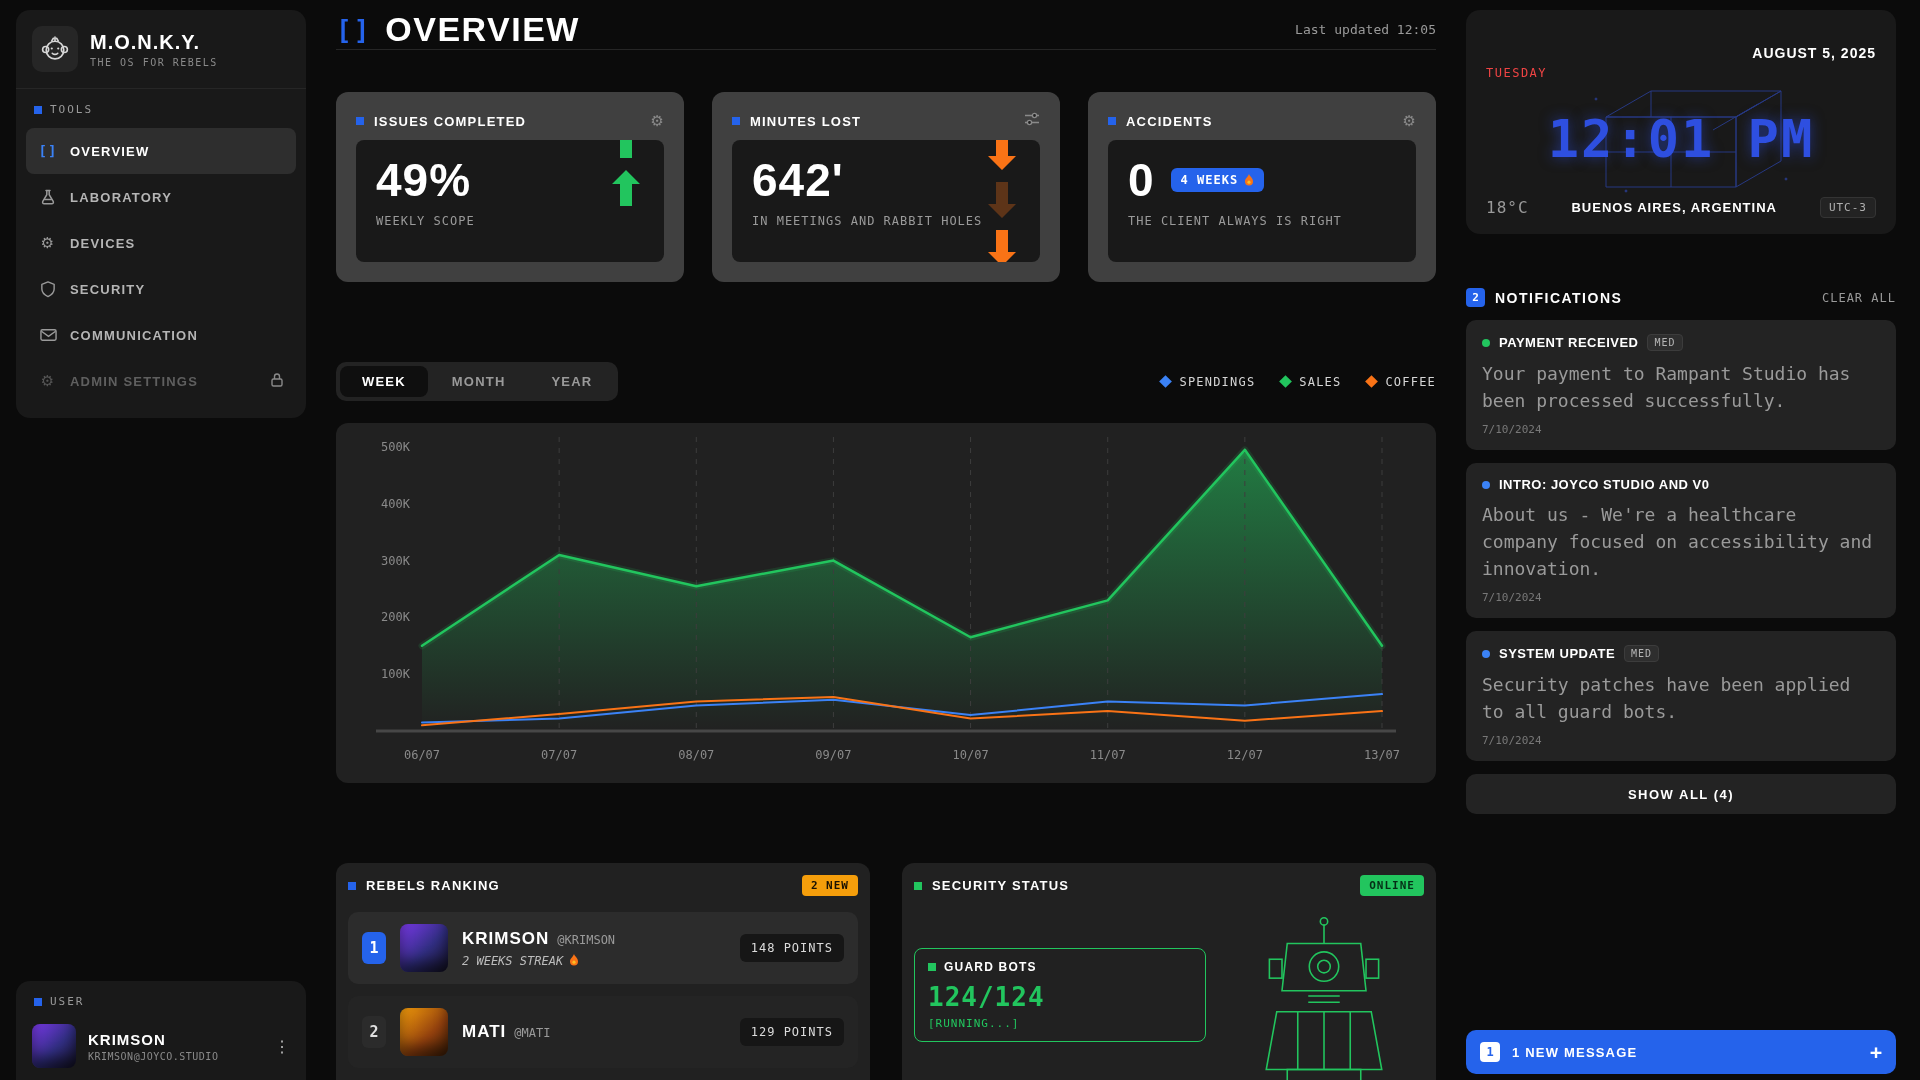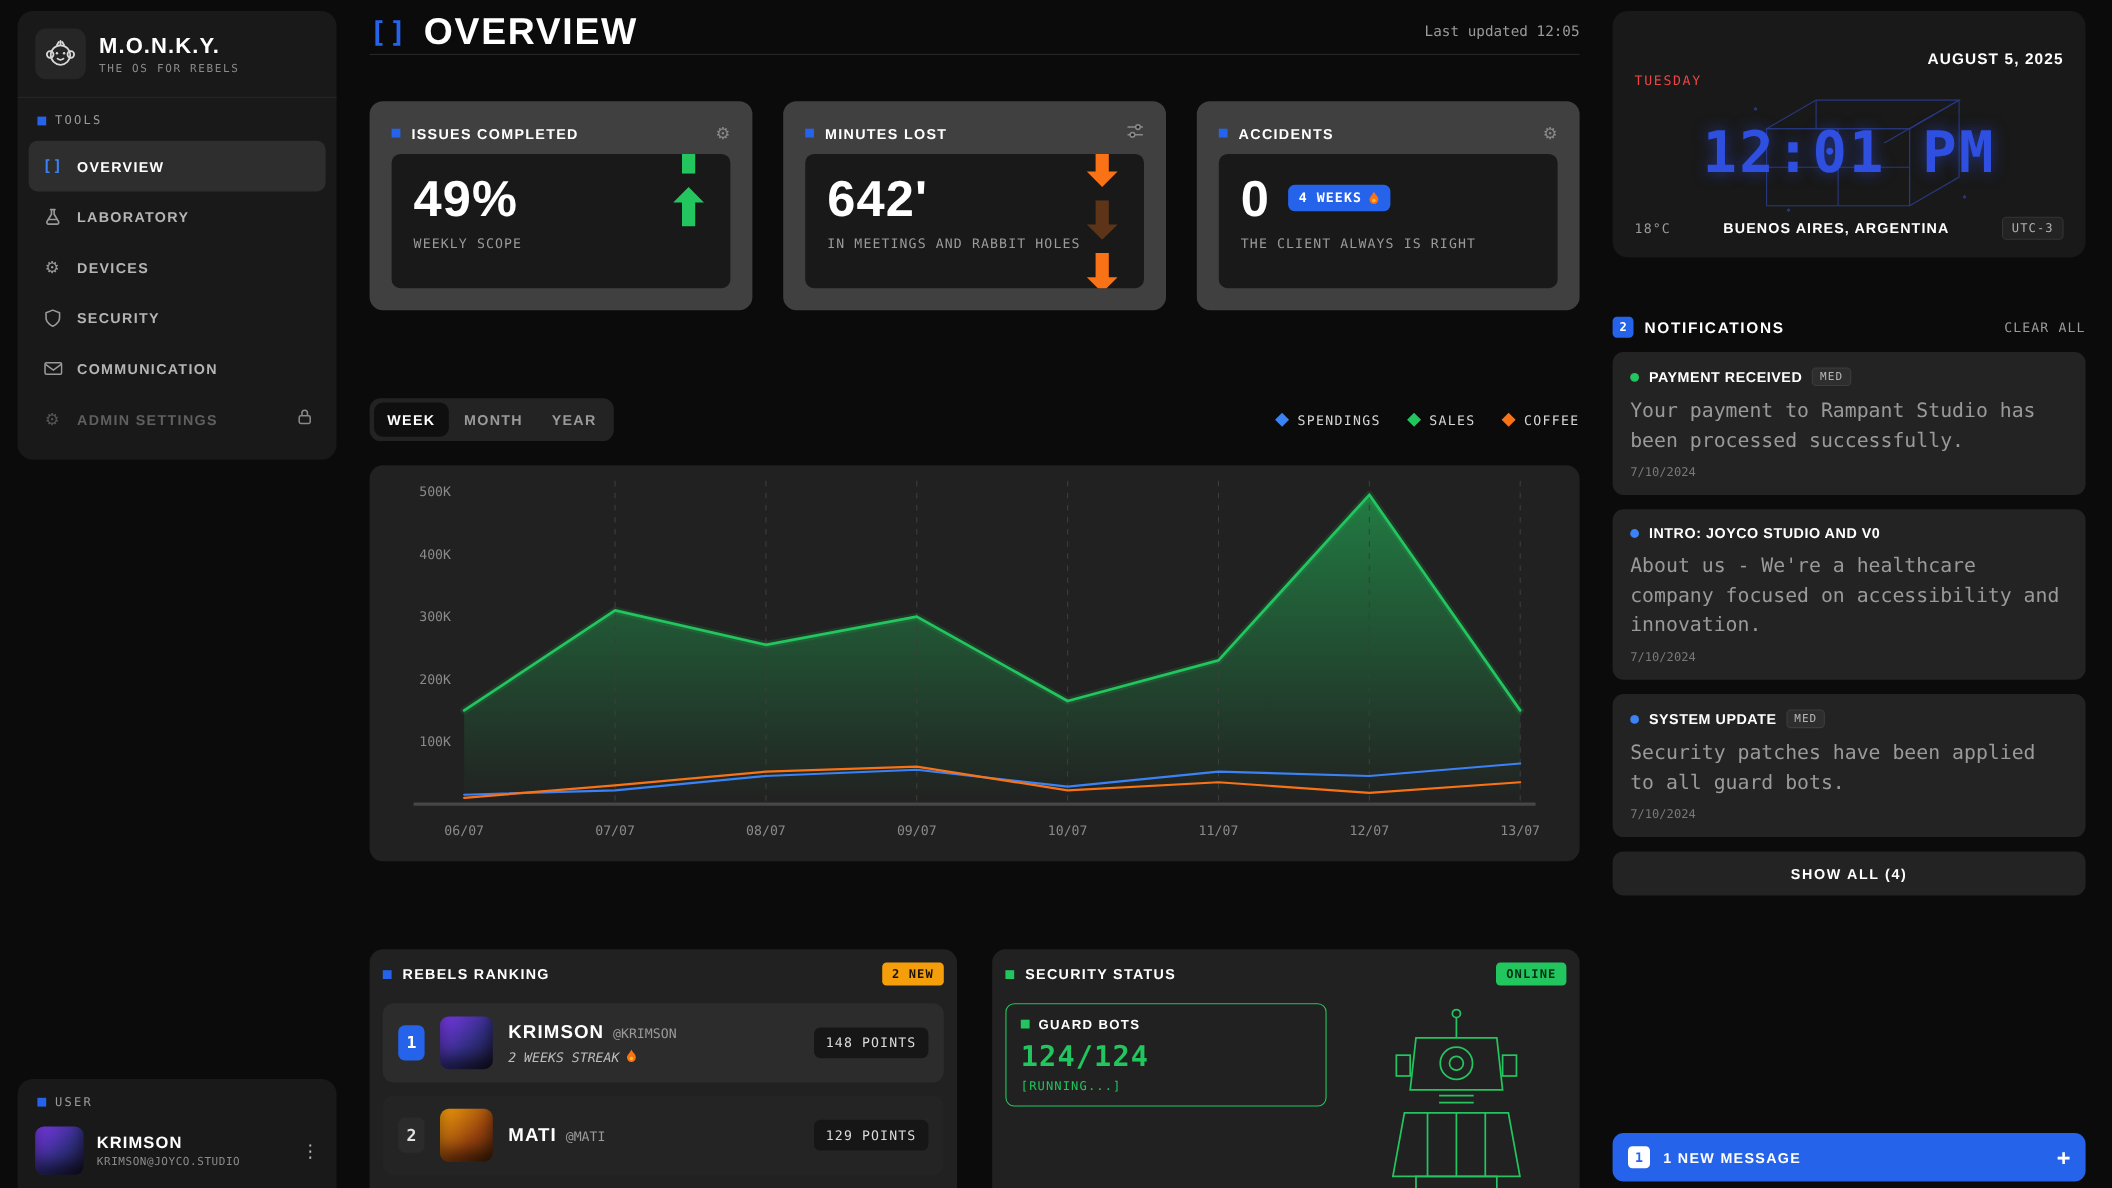--- a/index.html
+++ b/index.html
@@ -58,21 +58,21 @@
   .stat-sub { font-size:12px; letter-spacing:1px; color:#9a9a9a; margin-top:10px; }
   .arrows { position:absolute; right:24px; display:flex; flex-direction:column; gap:12px; }
   .arrows.up { top:-18px; }
   .arrows.down { top:-6px; }
   .faded { opacity:.3; }
   .value-row { display:flex; align-items:flex-start; gap:16px; }
   .streak-badge { display:inline-flex; align-items:center; gap:6px; background:#2563eb; color:#fff; border-radius:6px; padding:5px 10px; font-size:12px; letter-spacing:1px; margin-top:12px; font-weight:bold; }
 
   .chart-controls { display:flex; align-items:center; margin-top:80px; }
   .tab-group { display:flex; background:#232323; border-radius:10px; padding:4px; gap:2px; }
-  .tab { padding:8px 12px; font-size:13px; letter-spacing:1.2px; color:#9a9a9a; border-radius:8px; cursor:pointer; font-family:"Liberation Sans","DejaVu Sans",sans-serif; font-weight:bold; }
+  .tab { padding:8px 22px; font-size:13px; letter-spacing:1.2px; color:#9a9a9a; border-radius:8px; cursor:pointer; font-family:"Liberation Sans","DejaVu Sans",sans-serif; font-weight:bold; }
   .tab.active { background:#0f0f0f; color:#fff; }
   .legend { margin-left:auto; display:flex; align-items:center; gap:26px; }
   .legend-item { display:flex; align-items:center; gap:9px; font-size:12px; letter-spacing:1.2px; color:#d6d6d6; cursor:pointer; }
   .diamond { width:9px; height:9px; transform:rotate(45deg); flex:none; }
 
   .chart-card { margin-top:22px; background:#212121; border-radius:12px; height:360px; }
   .chart-card svg { display:block; width:100%; height:360px; }
 
   .bottom-row { display:flex; gap:32px; margin-top:80px; }
   .panel-card { flex:1; background:#212121; border-radius:12px; padding:12px; height:256px; overflow:hidden; }
@@ -87,38 +87,38 @@
   .rank-badge.first { background:#2563eb; color:#fff; }
   .rank-avatar { width:48px; height:48px; border-radius:8px; flex:none; }
   .rank-name-row { display:flex; align-items:baseline; gap:8px; }
   .rank-name { font-size:17px; letter-spacing:1px; color:#fff; }
   .rank-handle { font-size:12px; color:#9a9a9a; }
   .rank-streak { display:flex; align-items:center; gap:6px; font-size:12px; font-style:italic; color:#bdbdbd; margin-top:5px; }
   .points-badge { margin-left:auto; background:#161616; color:#dcdcdc; font-size:12px; letter-spacing:1px; padding:7px 11px; border-radius:6px; flex:none; }
 
   .security-body { display:flex; gap:18px; margin-top:16px; }
   .sec-col { flex:1; }
-  .sec-box { border:1px solid #22c55e; border-radius:8px; padding:11px 13px; }
+  .sec-box { border:1px solid #22c55e; border-radius:8px; padding:11px 13px;margin-top:36px; }
   .sec-box + .sec-box { margin-top:12px; }
   .sec-box-head { display:flex; align-items:center; gap:8px; font-size:12px; letter-spacing:1.2px; color:#fff; font-family:"Liberation Sans","DejaVu Sans",sans-serif; font-weight:bold; }
   .sec-value { font-size:26px; font-weight:bold; color:#22c55e; margin-top:8px; letter-spacing:1px; }
   .sec-status { font-size:11px; color:#22c55e; margin-top:5px; letter-spacing:1px; }
   .robot-wrap { width:200px; flex:none; display:flex; justify-content:center; }
 
   
   .right { width:430px; flex:none; display:flex; flex-direction:column; }
   .clock-card { background:#191919; border-radius:14px; padding:16px 20px; height:224px; display:flex; flex-direction:column; }
   .clock-top { display:flex; align-items:center; }
   .clock-day { font-size:12px; letter-spacing:1.5px; color:#ef4444;margin-top:40px; }
   .clock-date { margin-left:auto; font-size:14px; letter-spacing:1px; color:#fff; }
   .clock-mid { flex:1; position:relative; display:flex; align-items:center; justify-content:center; }
   .clock-wire { position:absolute; opacity:.55; }
   .clock-time { position:relative; font-size:52px; font-weight:bold; letter-spacing:2px; color:#2e4fe0; text-shadow:0 0 14px rgba(46,79,224,.55); }
   .clock-bottom { display:flex; align-items:center; }
-  .clock-temp { font-size:12px; color:#9a9a9a; letter-spacing:1px; }
+  .clock-temp { font-size:16px; color:#9a9a9a; letter-spacing:1px; }
   .clock-loc { flex:1; text-align:center; font-size:13px; letter-spacing:1px; color:#fff; }
   .utc-badge { background:#232323; border:1px solid #343434; color:#b0b0b0; font-size:11px; letter-spacing:1px; padding:3px 8px; border-radius:4px; }
 
   .notif-head { display:flex; align-items:center; gap:10px; margin-top:54px; }
   .notif-count { width:19px; height:19px; background:#2563eb; color:#fff; font-size:11px; font-weight:bold; border-radius:4px; display:flex; align-items:center; justify-content:center; }
   .notif-title { font-size:14px; letter-spacing:1.5px; color:#fff; }
   .clear-all { margin-left:auto; font-size:12px; letter-spacing:1px; color:#9a9a9a; cursor:pointer; }
   .notif-card { background:#232323; border-radius:10px; padding:14px 16px; margin-top:13px; cursor:pointer; }
   .notif-card-head { display:flex; align-items:center; gap:9px; }
   .dot { width:8px; height:8px; border-radius:50%; flex:none; }

